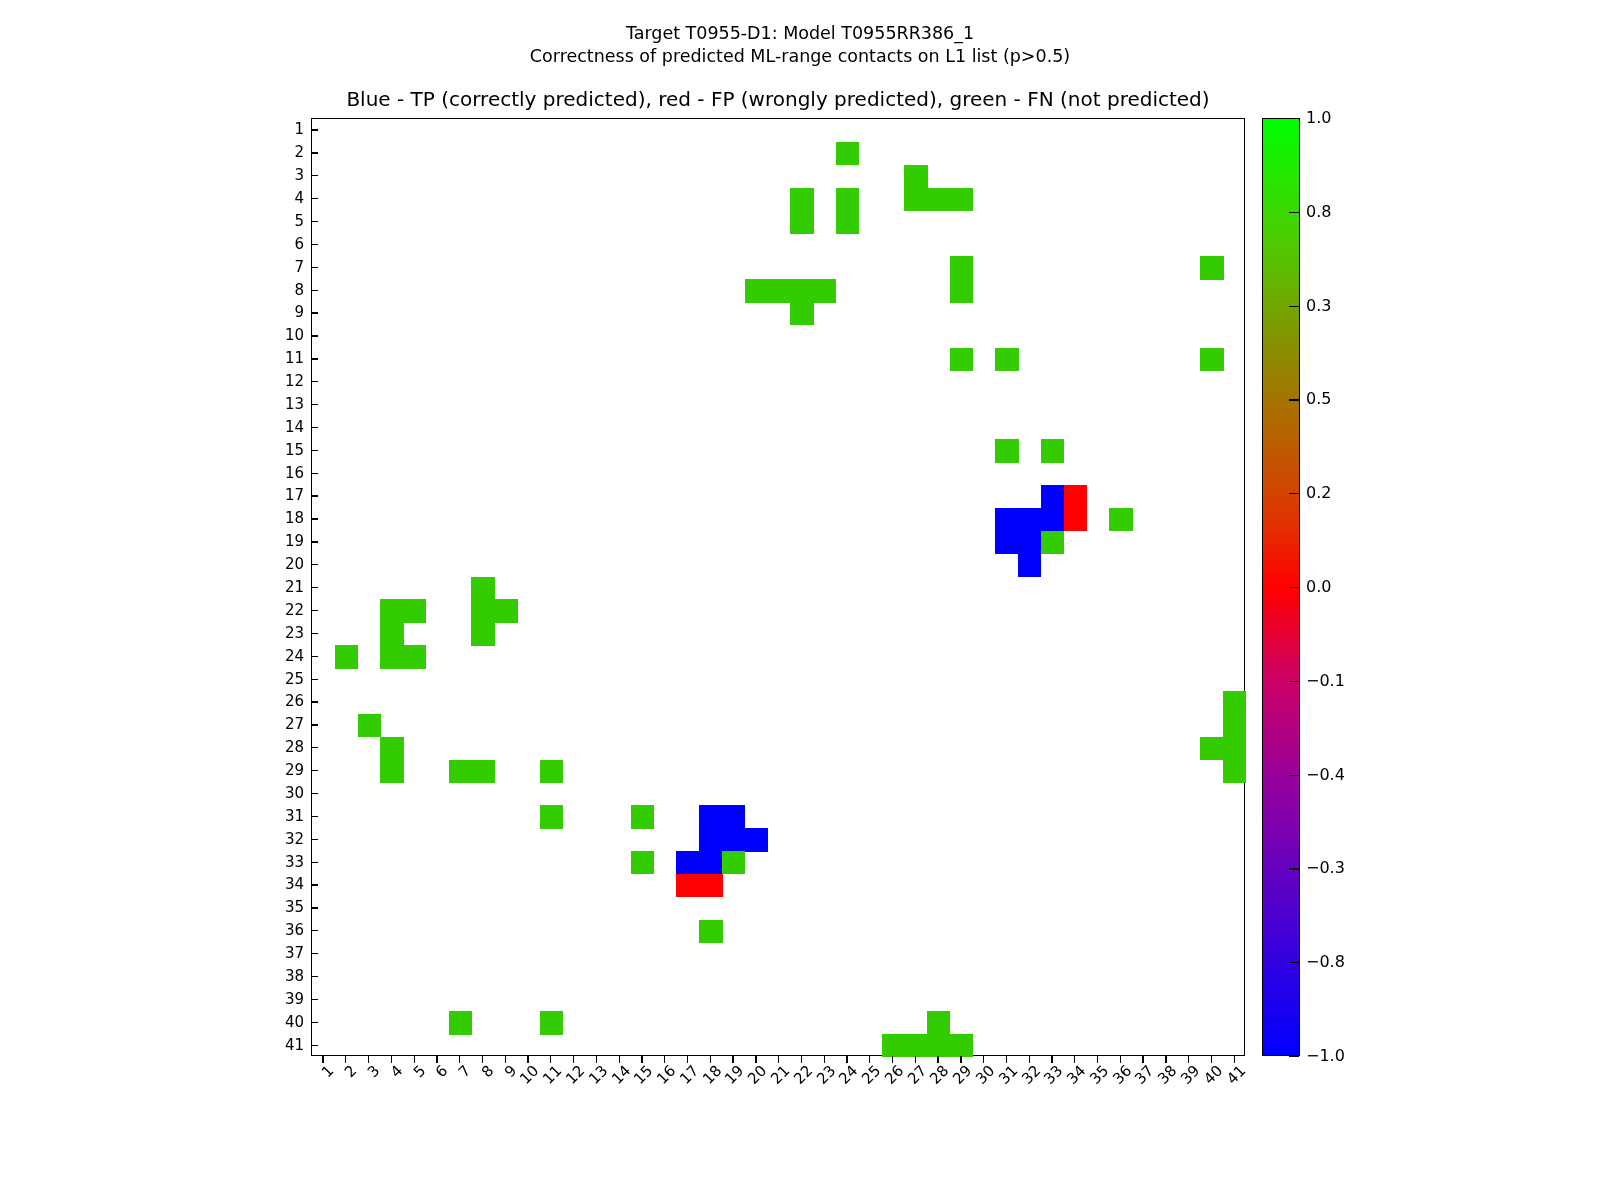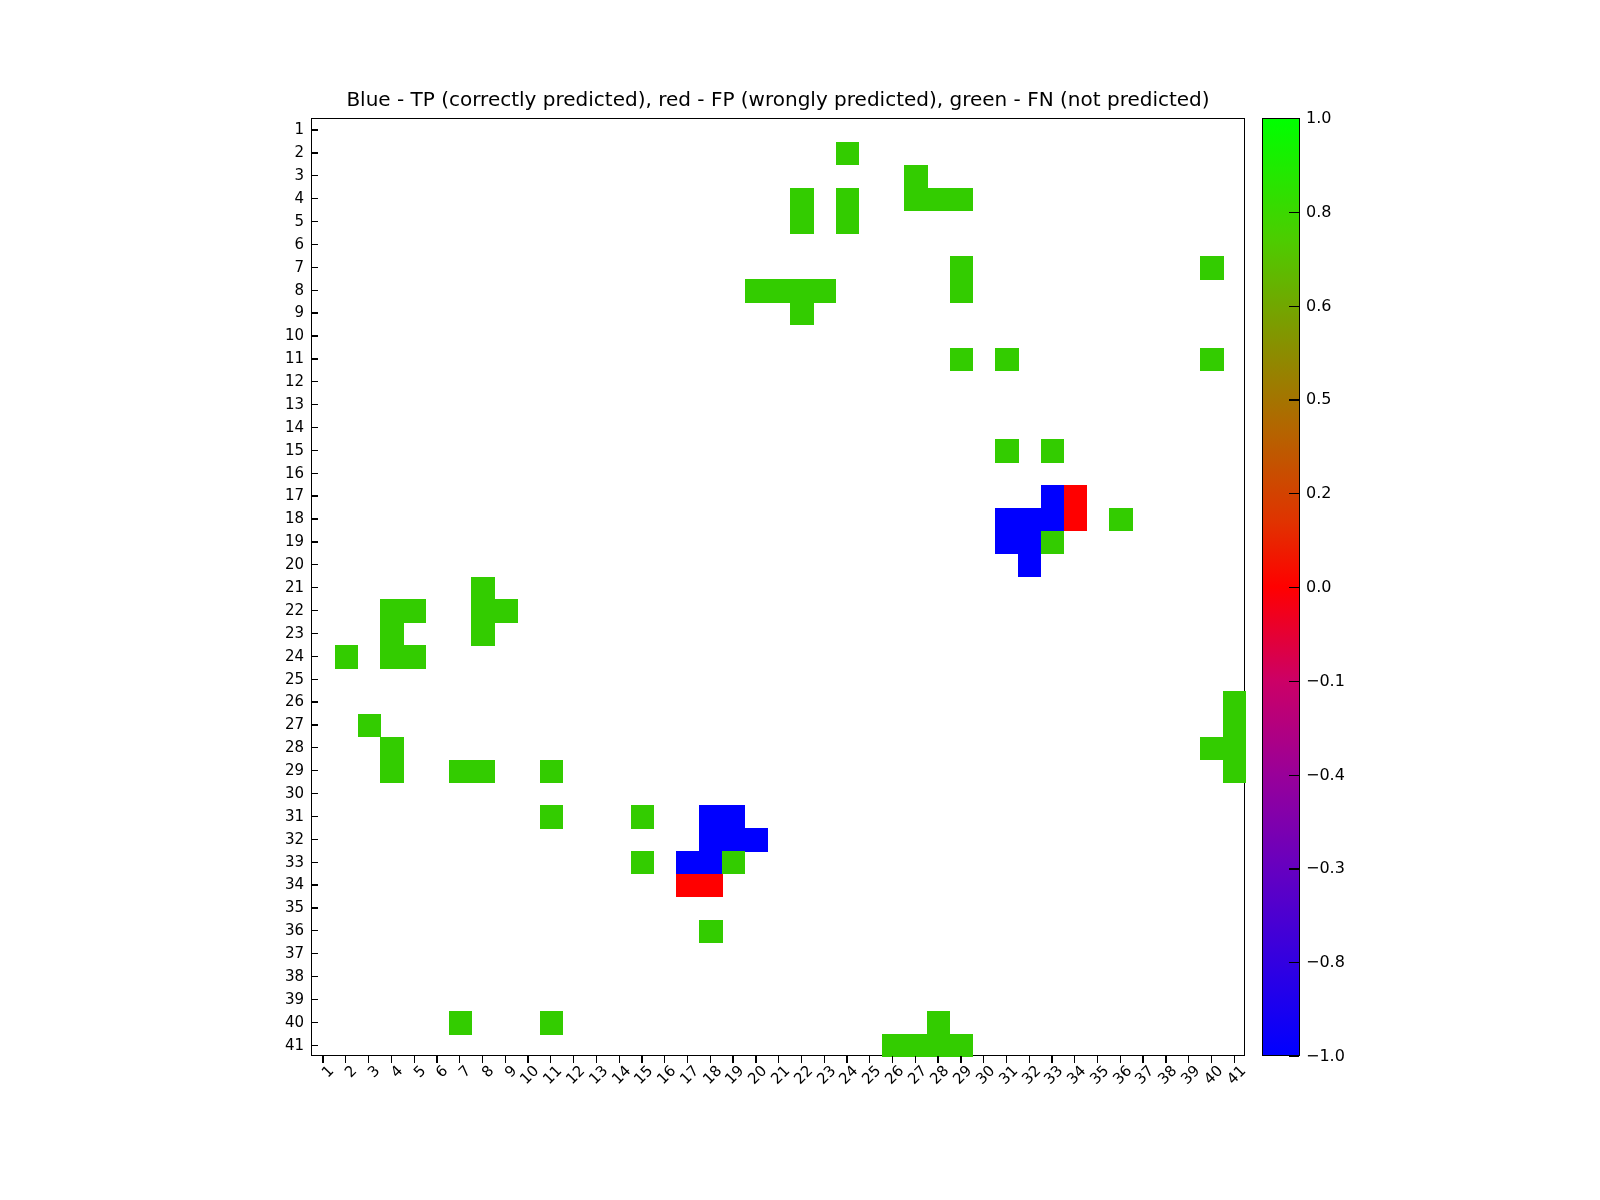--- a/index.html
+++ b/index.html
@@ -47,20 +47,22 @@
   .cbtick-mark{position:absolute;left:1289px;width:10px;height:1.3px;background:#000;}
   .cbtick-label{
     position:absolute;left:1306px;font-size:16px;line-height:16px;
     transform:translateY(-50%);font-family:"DejaVu Sans",sans-serif;
   }
 </style>
 </head>
 <body>
 
 <div id="title-block">
+  <div id="title-line1">Target T0955-D1: Model T0955RR386_1</div>
+  <div id="title-line2">Correctness of predicted ML-range contacts on L1 list (p&gt;0.5)</div>
 </div>
 <div id="legend-title">Blue - TP (correctly predicted), red - FP (wrongly predicted), green - FN (not predicted)</div>
 
 <div id="plot-frame">
   <div id="cells">
       <div class="cell" style="left: 523.951px; top: 22.878px; width: 23.2805px; height: 23.378px; background: rgb(51, 204, 0);"></div>
       <div class="cell" style="left: 592.293px; top: 45.7561px; width: 23.2805px; height: 23.378px; background: rgb(51, 204, 0);"></div>
       <div class="cell" style="left: 478.39px; top: 68.6341px; width: 23.2805px; height: 23.378px; background: rgb(51, 204, 0);"></div>
       <div class="cell" style="left: 523.951px; top: 68.6341px; width: 23.2805px; height: 23.378px; background: rgb(51, 204, 0);"></div>
       <div class="cell" style="left: 592.293px; top: 68.6341px; width: 23.2805px; height: 23.378px; background: rgb(51, 204, 0);"></div>
@@ -306,21 +308,21 @@
     <div class="xtick-label" style="left: 1237.61px;">41</div>
   </div>
 
 <div id="colorbar-frame"></div>
 <div id="colorbar-axis">
     <div class="cbtick-mark" style="top: 118px;"></div>
     <div class="cbtick-label" style="top: 118px;">1.0</div>
     <div class="cbtick-mark" style="top: 211.8px;"></div>
     <div class="cbtick-label" style="top: 211.8px;">0.8</div>
     <div class="cbtick-mark" style="top: 305.6px;"></div>
-    <div class="cbtick-label" style="top: 305.6px;">0.6</div>
+    <div class="cbtick-label" style="top: 305.6px;">0.3</div>
     <div class="cbtick-mark" style="top: 399.4px;"></div>
     <div class="cbtick-label" style="top: 399.4px;">0.5</div>
     <div class="cbtick-mark" style="top: 493.2px;"></div>
     <div class="cbtick-label" style="top: 493.2px;">0.2</div>
     <div class="cbtick-mark" style="top: 587px;"></div>
     <div class="cbtick-label" style="top: 587px;">0.0</div>
     <div class="cbtick-mark" style="top: 680.8px;"></div>
     <div class="cbtick-label" style="top: 680.8px;">−0.1</div>
     <div class="cbtick-mark" style="top: 774.6px;"></div>
     <div class="cbtick-label" style="top: 774.6px;">−0.4</div>

